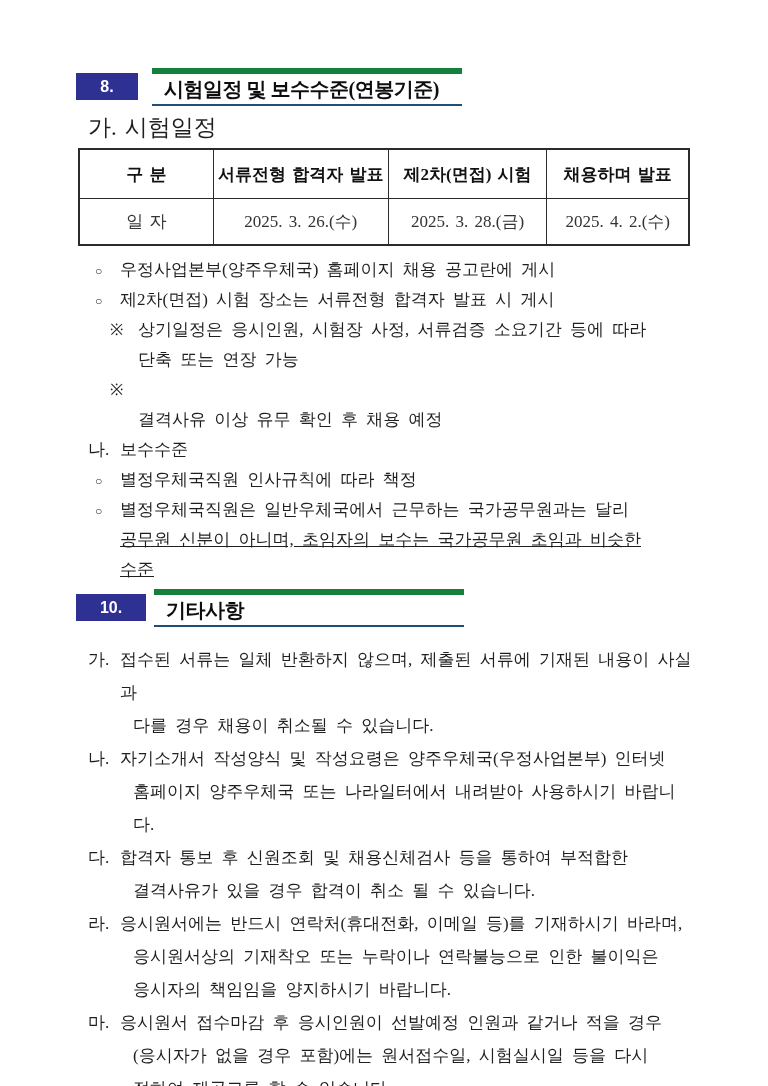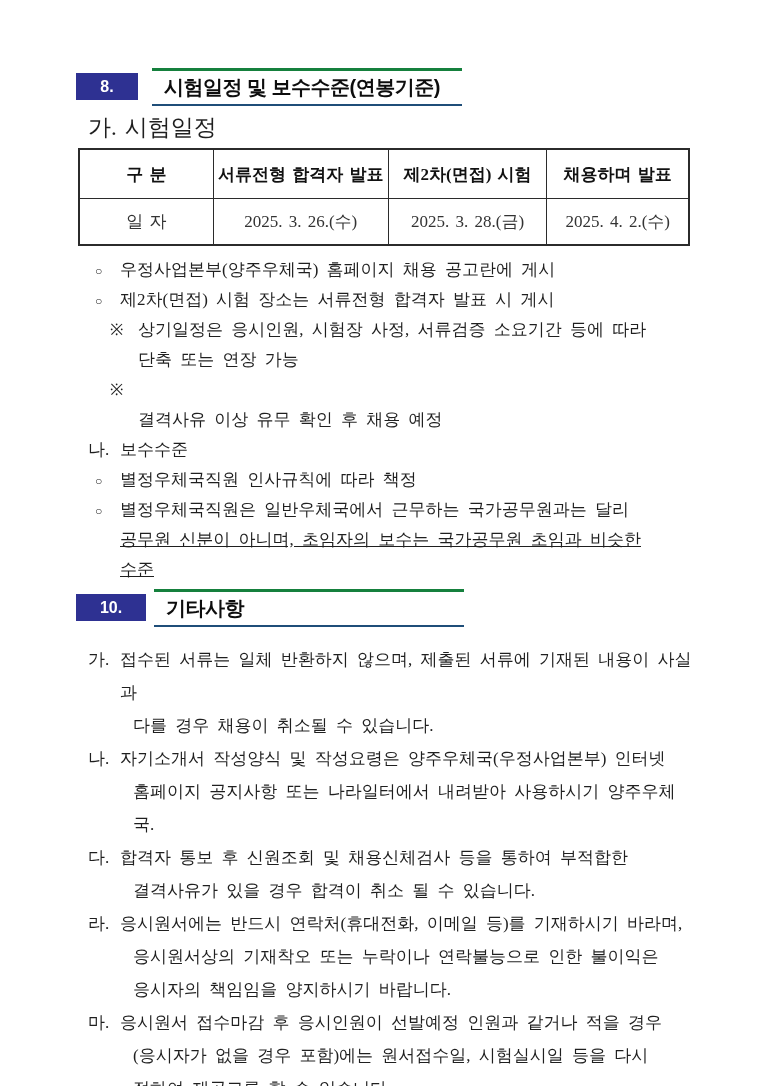--- a/index.html
+++ b/index.html
@@ -20,24 +20,24 @@
     background: #2e3192; color: #fff;
     font-family: "Liberation Sans", "DejaVu Sans", sans-serif;
     font-weight: bold; font-size: 16px;
     display: flex; align-items: center; justify-content: center;
     margin: 5px 0 6px 0;
   }
   .sec-badge.b8  { width: 62px; margin-right: 14px; }
   .sec-badge.b10 { width: 70px; margin-right: 8px; text-align: right; }
   .sec-titlebox {
     width: 310px; box-sizing: border-box;
-    border-top: 3px solid #15803d; border-bottom: 2px solid #1f4e79;
+    border-top: 6px solid #15803d; border-bottom: 2px solid #1f4e79;
     display: flex; align-items: center;
     padding-left: 12px;
-    font-family: Liberation Sans, sans-serif;
+    font-family: Liberation Serif, serif;
     font-weight: bold; font-size: 20px; letter-spacing: -0.5px; color: #0d0d0d;
   }
 
   
   .subhead { margin: 8px 0 0 12px; line-height: 28px; font-size: 23px; word-spacing: 4px; }
   .subhead .lbl { margin-right: 8px; }
 
   
   table.sched {
     border-collapse: collapse; table-layout: fixed;
@@ -172,21 +172,21 @@
     </div>
     <div class="it-line it-cont">
       <span>다를 경우 채용이 취소될 수 있습니다.</span>
     </div>
 
     <div class="it-line">
       <span class="it-label">나.</span>
       <span>자기소개서 작성양식 및 작성요령은 양주우체국(우정사업본부) 인터넷</span>
     </div>
     <div class="it-line it-cont">
-      <span>홈페이지 공지사항 또는 나라일터에서 내려받아 사용하시기 양주우체국.</span>
+      <span>홈페이지 양주우체국 또는 나라일터에서 내려받아 사용하시기 바랍니다.</span>
     </div>
 
     <div class="it-line">
       <span class="it-label">다.</span>
       <span>합격자 통보 후 신원조회 및 채용신체검사 등을 통하여 부적합한</span>
     </div>
     <div class="it-line it-cont">
       <span>결격사유가 있을 경우 합격이 취소 될 수 있습니다.</span>
     </div>
 

